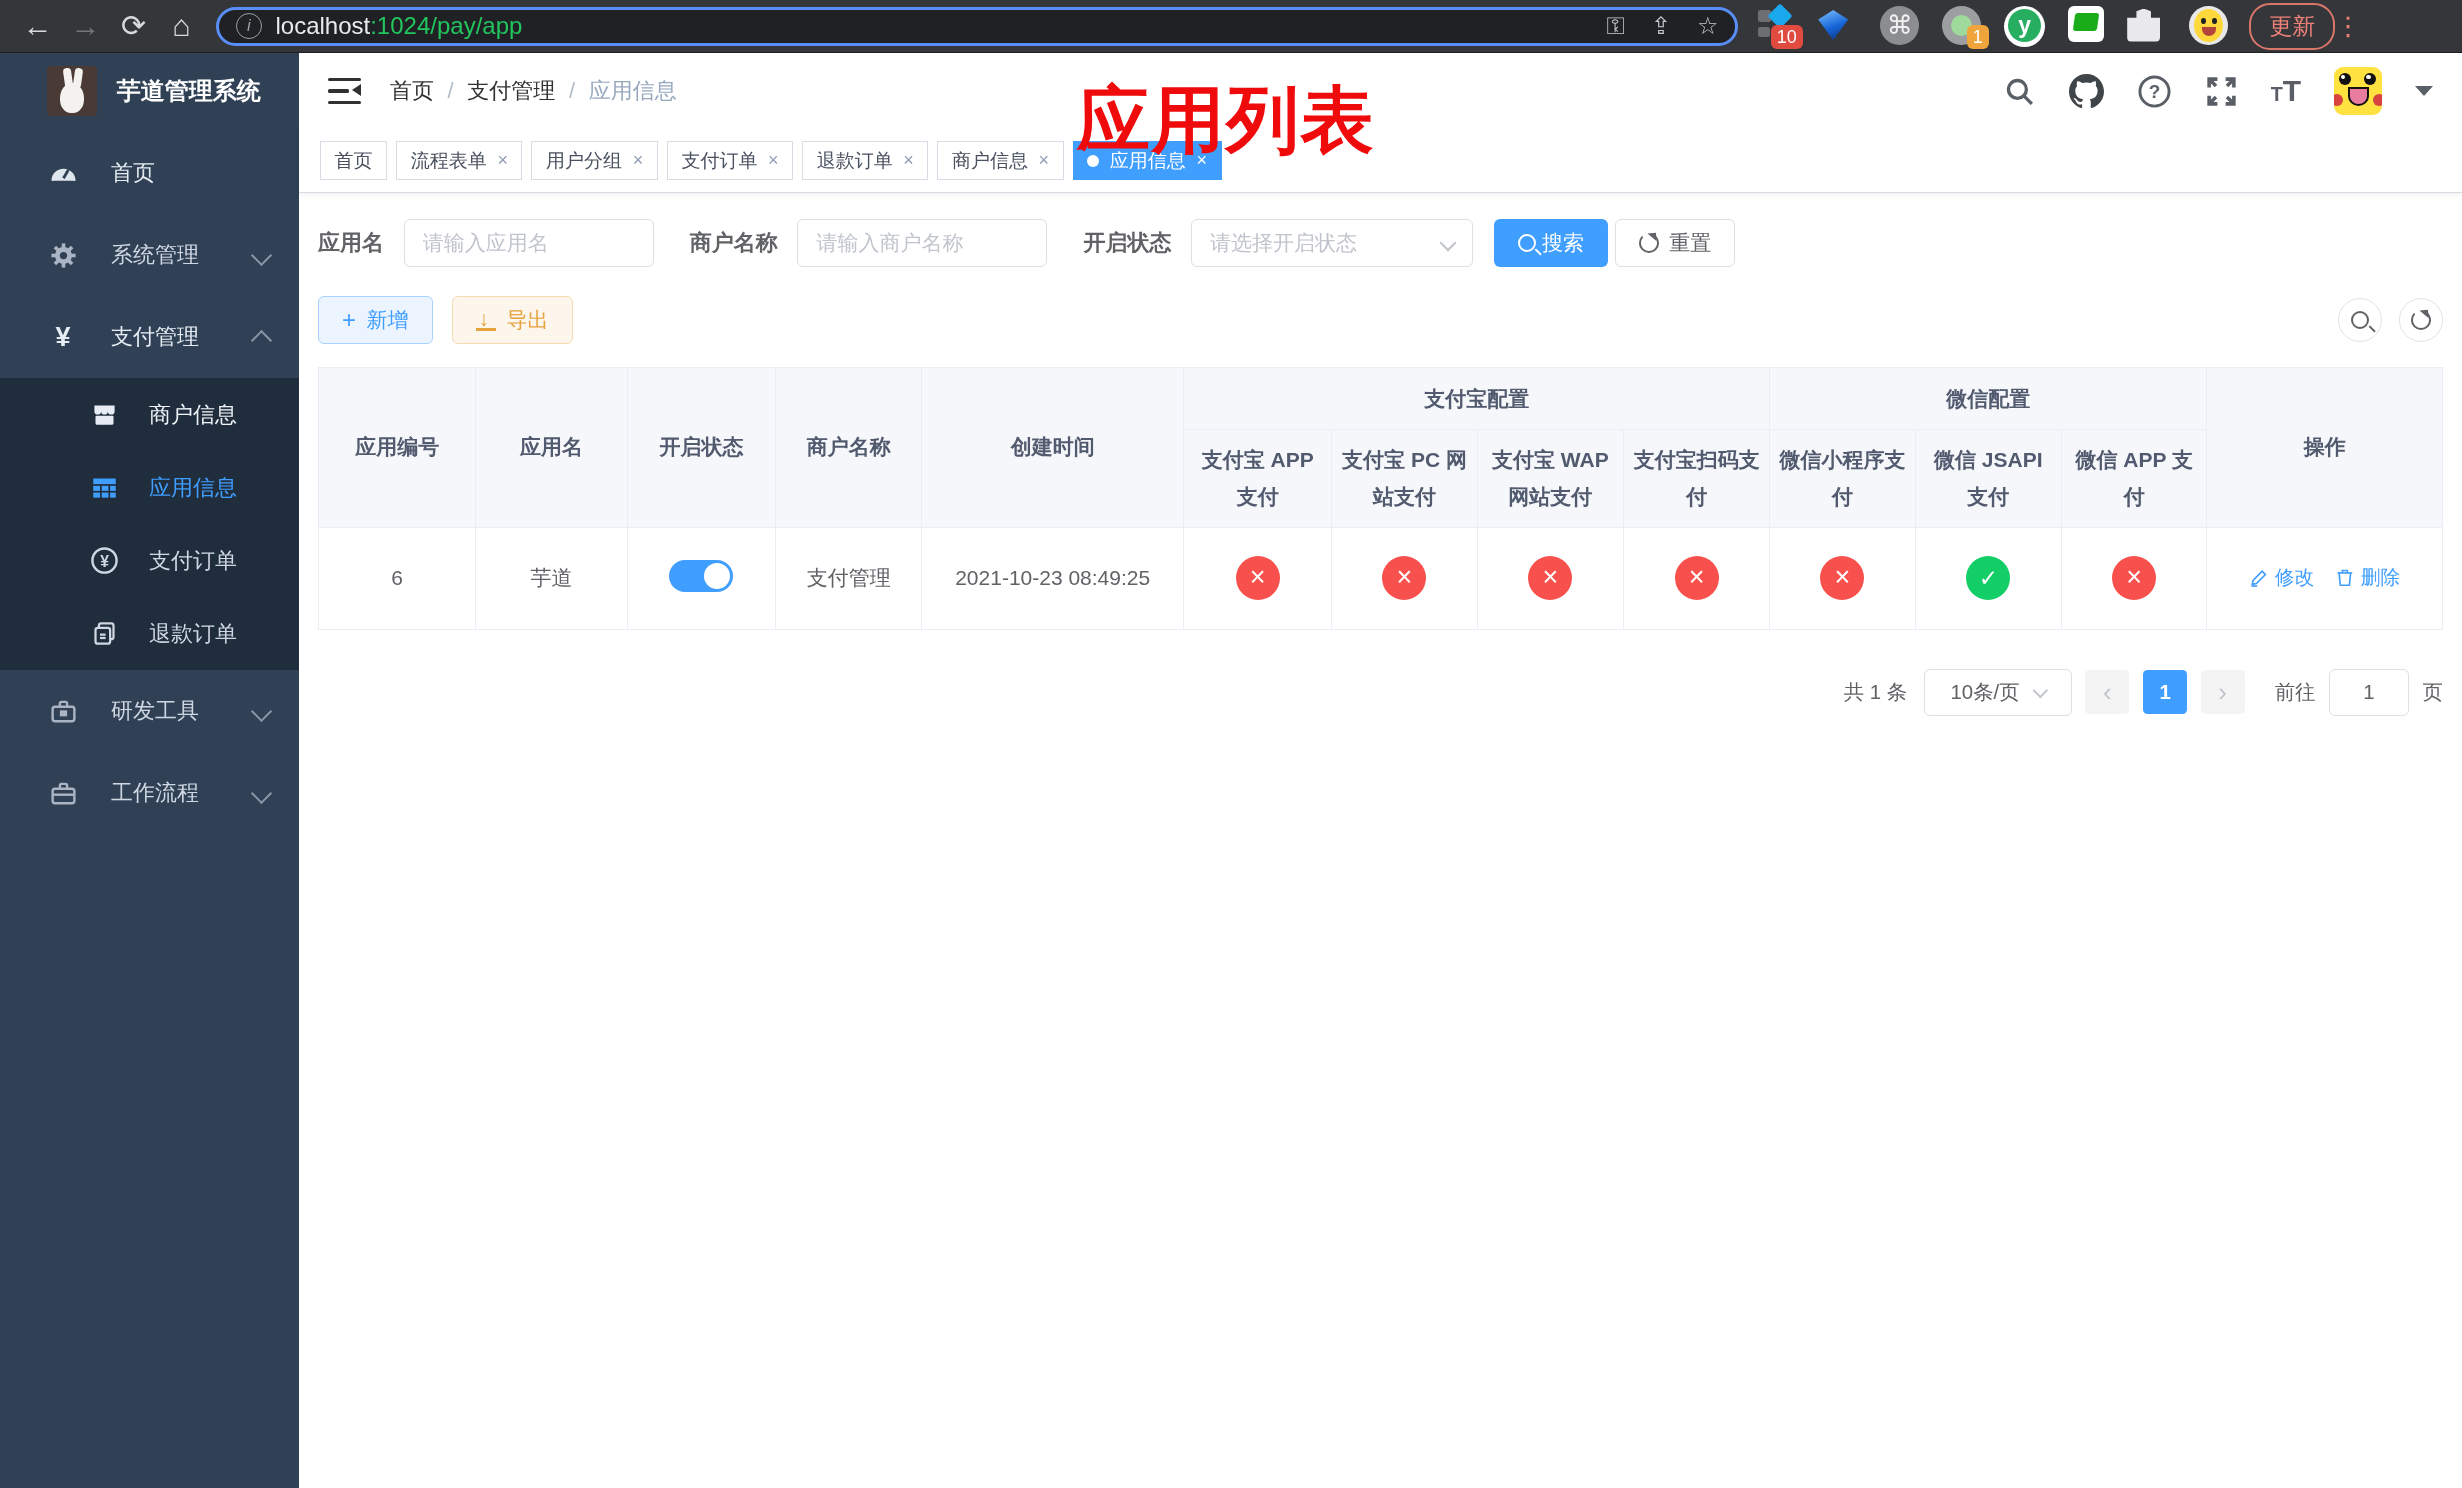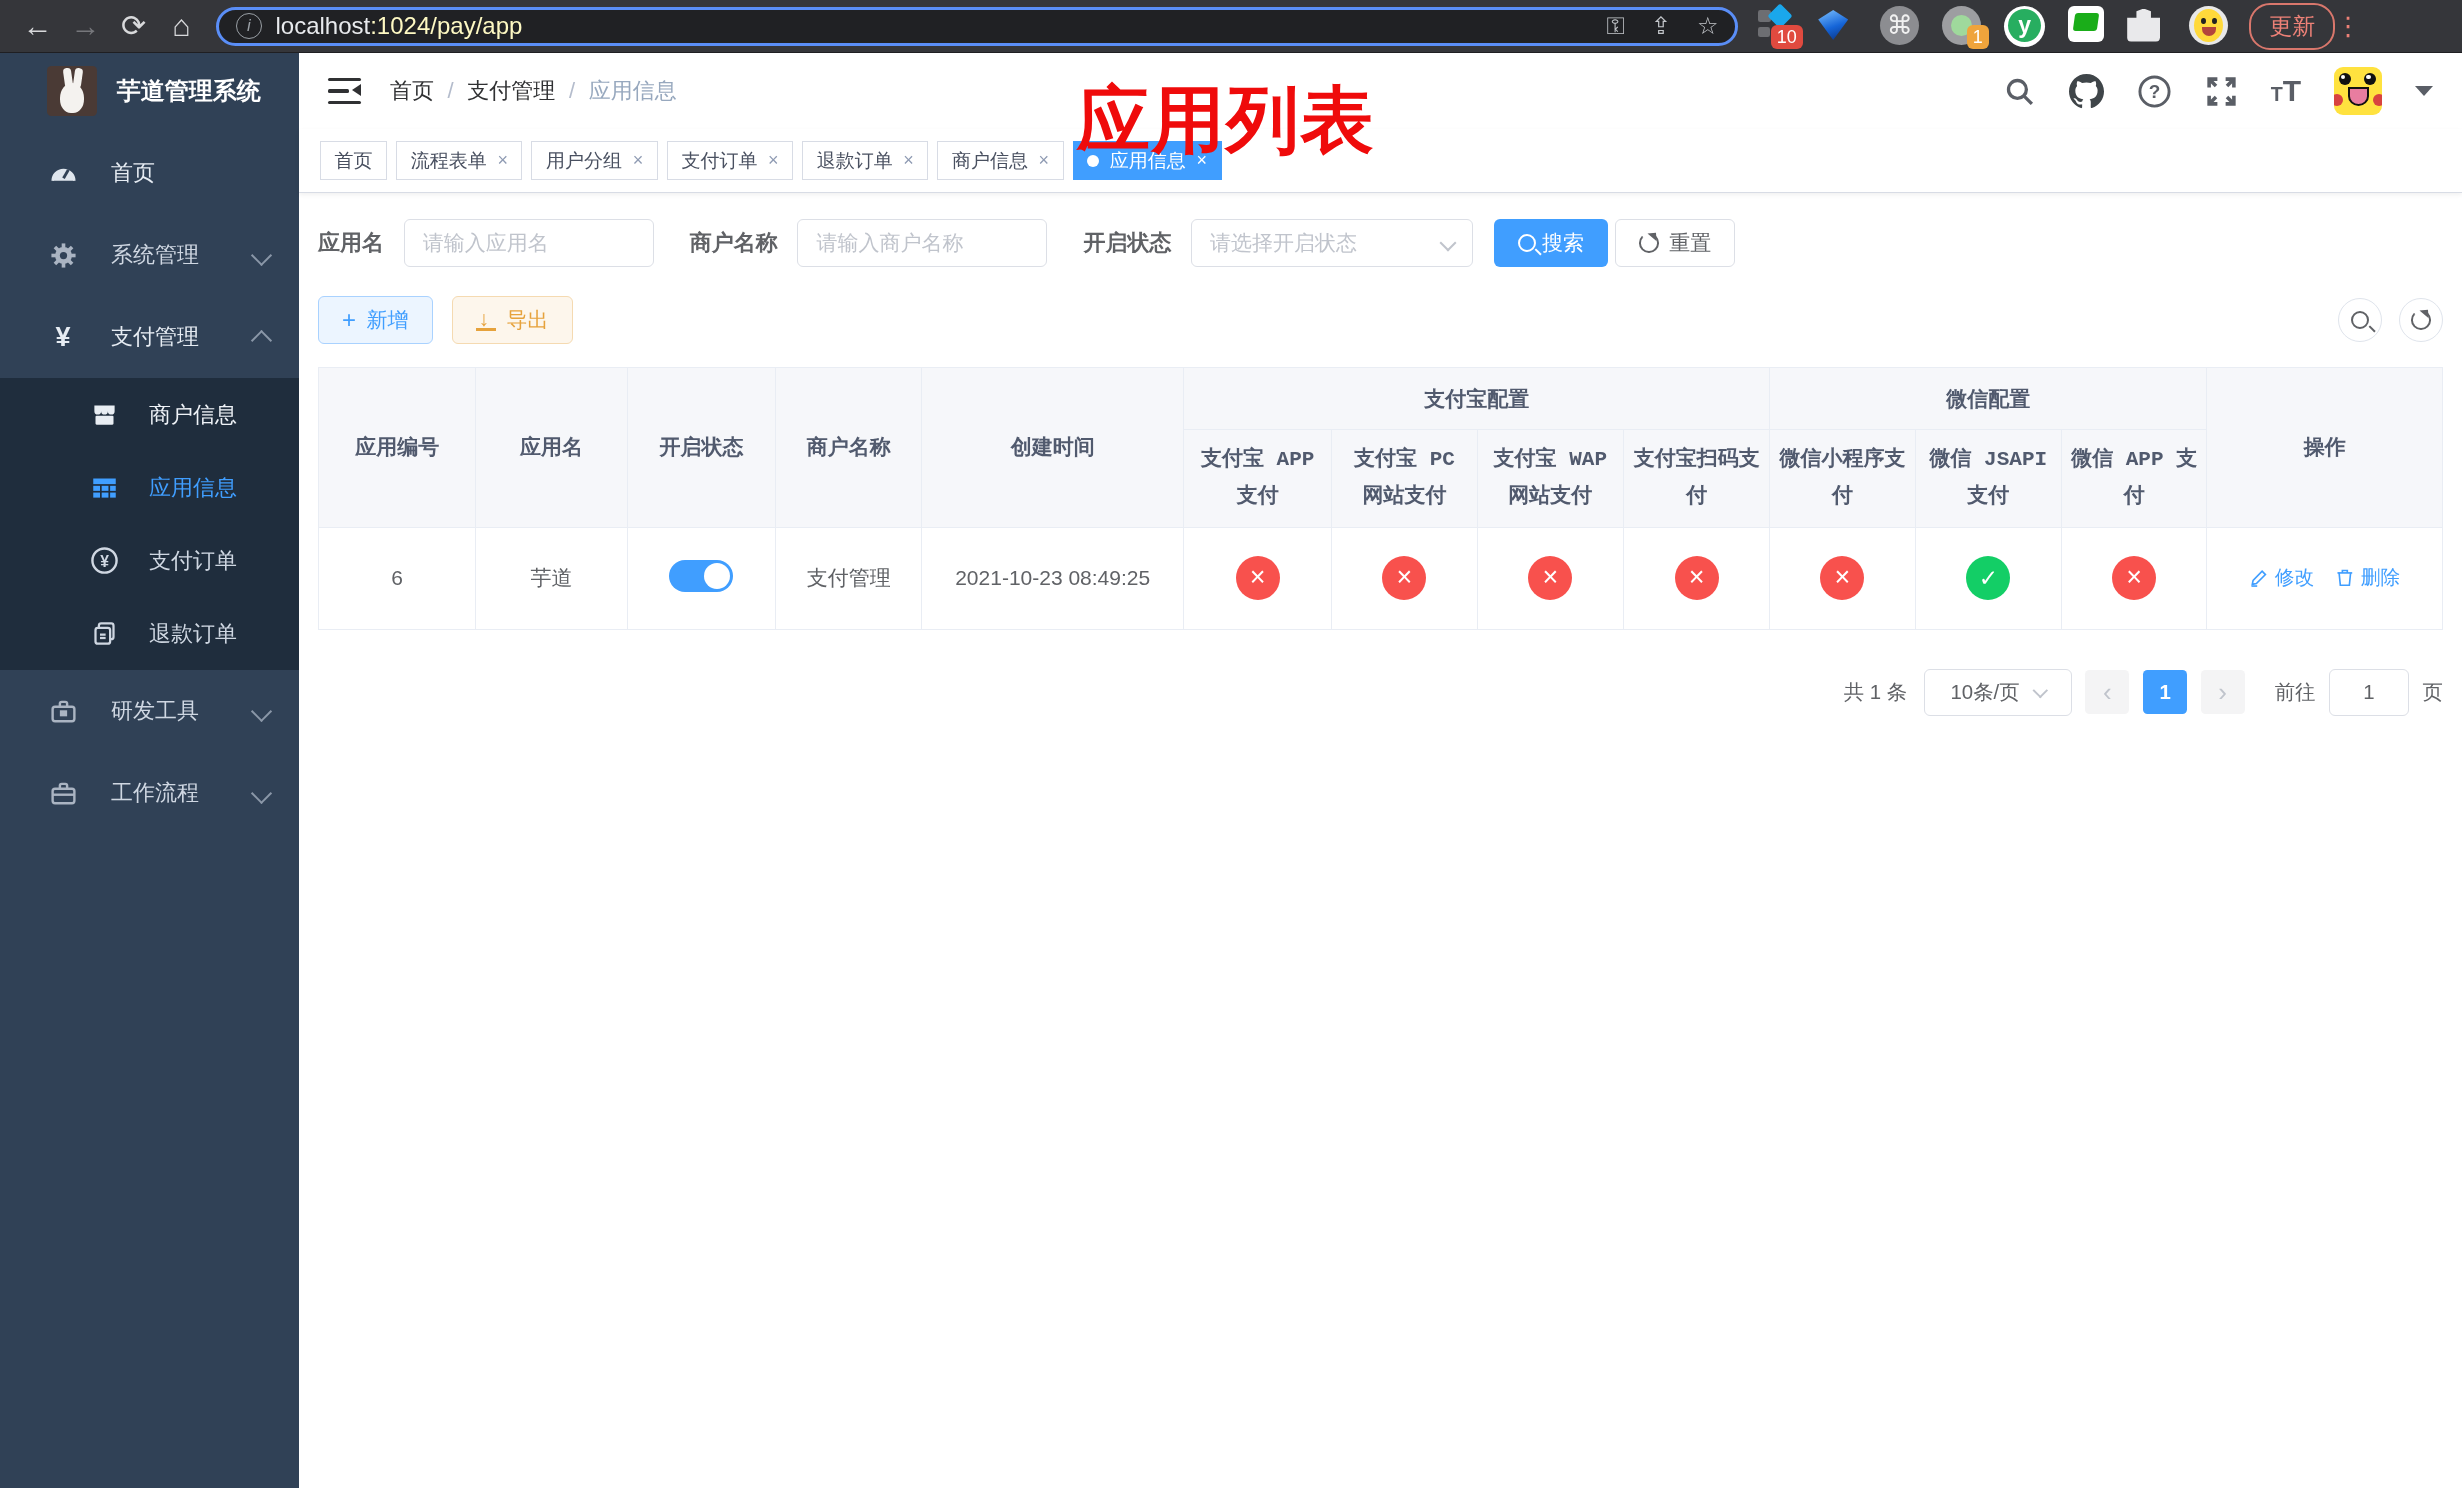--- a/index.html
+++ b/index.html
@@ -7,21 +7,21 @@
     font-family:"Liberation Sans","DejaVu Sans",sans-serif; background:#fff; }
 
   
   .browser-bar{ height:53px; background:#35363a; display:flex; align-items:center; padding:0 13.6px; border-bottom:1.5px solid #1f1f22;}
   .nav-ico{ color:#d8d9db; font-size:30px; width:48px; text-align:center; line-height:50px; flex:0 0 auto;}
   .nav-ico.disabled{ color:#76777b; }
   .url-pill{ flex:0 0 auto; width:1522px; height:39px; margin-left:10.6px; background:#202124; border:3px solid #5a8ef7; border-radius:21px; display:flex; align-items:center; padding:0 16.7px; }
   .info-ico{ width:26px;height:26px;border:1.5px solid #9aa0a6;border-radius:50%; color:#9aa0a6; font-size:16.7px; text-align:center; line-height:23px; font-style:italic; flex:0 0 auto;}
   .url-text{ margin-left:13.6px; font-size:24px; }
   .url-host{ color:#e8eaed; }
-  .url-rest{ color:#fef9c3; }
+  .url-rest{ color:#22c55e; }
   .pill-spacer{ flex:1; }
   .pill-ico{ color:#c4c7cb; font-size:24px; margin-left:26px; flex:0 0 auto; }
   .ext-strip{ display:flex; align-items:flex-start; margin-left:18px; gap:23px; flex:0 0 auto;}
   .ext{ position:relative; width:39px; height:39px; flex:0 0 auto; }
   .badge{ position:absolute; right:-7.6px; bottom:-4.5px; background:#e04a3f; color:#fff; border-radius:6px; font-size:18px; padding:1.5px 6px; line-height:21px;}
   .badge.orange{ background:#efa43c; }
   .ext-raycast .sq1{position:absolute;left:1.5px;top:4.5px;width:13.6px;height:12px;background:#6d6e72;border-radius:2.3px;}
   .ext-raycast .sq2{position:absolute;left:1.5px;top:21px;width:12px;height:10.6px;background:#6d6e72;border-radius:2.3px;}
   .ext-raycast .dia{position:absolute;left:15px;top:1.5px;width:18px;height:18px;background:#1aa7ec;transform:rotate(45deg);border-radius:3px;}
   .ext-gem{ width:30px;height:30px;margin-top:4.5px; background:linear-gradient(160deg,#7ec2ff 0%,#1565d8 55%,#0a2f7c 100%); clip-path:polygon(50% 0,100% 32%,50% 100%,0 32%); }
@@ -122,21 +122,21 @@
   .dl-ico{ position:relative; width:19.7px; height:21px; }
   .dl-ico::before{ content:"↓"; position:absolute; left:2.3px; top:-3px; font-size:21px; }
   .dl-ico::after{ content:""; position:absolute; left:0; bottom:0; width:19.7px; height:2.3px; background:currentColor; }
   .tool-spacer{ flex:1; }
   .circle-btn{ width:44px; height:44px; border-radius:50%; border:1.5px solid #dfe4ec; background:#fff; display:flex; align-items:center; justify-content:center; color:#606266; margin-left:16.7px; cursor:pointer;}
 
   table.grid{ width:100%; border-collapse:collapse; margin-top:23px; table-layout:fixed;}
   table.grid th, table.grid td{ border:1.5px solid #e9edf4; }
   table.grid th{ background:#f6f7fa; color:#515a6e; font-size:21px; font-weight:bold; padding:10.6px 7.6px; line-height:1.8;}
   .gh{ height:62px; }
-  .sh th{ height:83px;font-family:Liberation Mono, monospace; }
+  .sh th{ height:83px; }
   table.grid td{ height:102px; text-align:center; font-size:21px; color:#606266; background:#fff;}
   .switch{ width:64px; height:32px; border-radius:16px; background:#409eff; position:relative; display:inline-block; cursor:pointer;}
   .switch .knob{ position:absolute; right:3px; top:3px; width:26px; height:26px; border-radius:50%; background:#fff; }
   .stat{ display:inline-flex; width:44px; height:44px; border-radius:50%; align-items:center; justify-content:center; color:#fff; font-size:23px; }
   .stat.no{ background:#f8514d; }
   .stat.ok{ background:#13ce66; }
   .stat.no::before{ content:"×"; font-size:27px; margin-top:-2.3px;}
   .stat.ok::before{ content:"✓"; }
   .op-link{ color:#409eff; font-size:19.7px; display:inline-flex; align-items:center; gap:6px; cursor:pointer; margin:0 7.6px;}
   .op-link svg{ display:block; }

